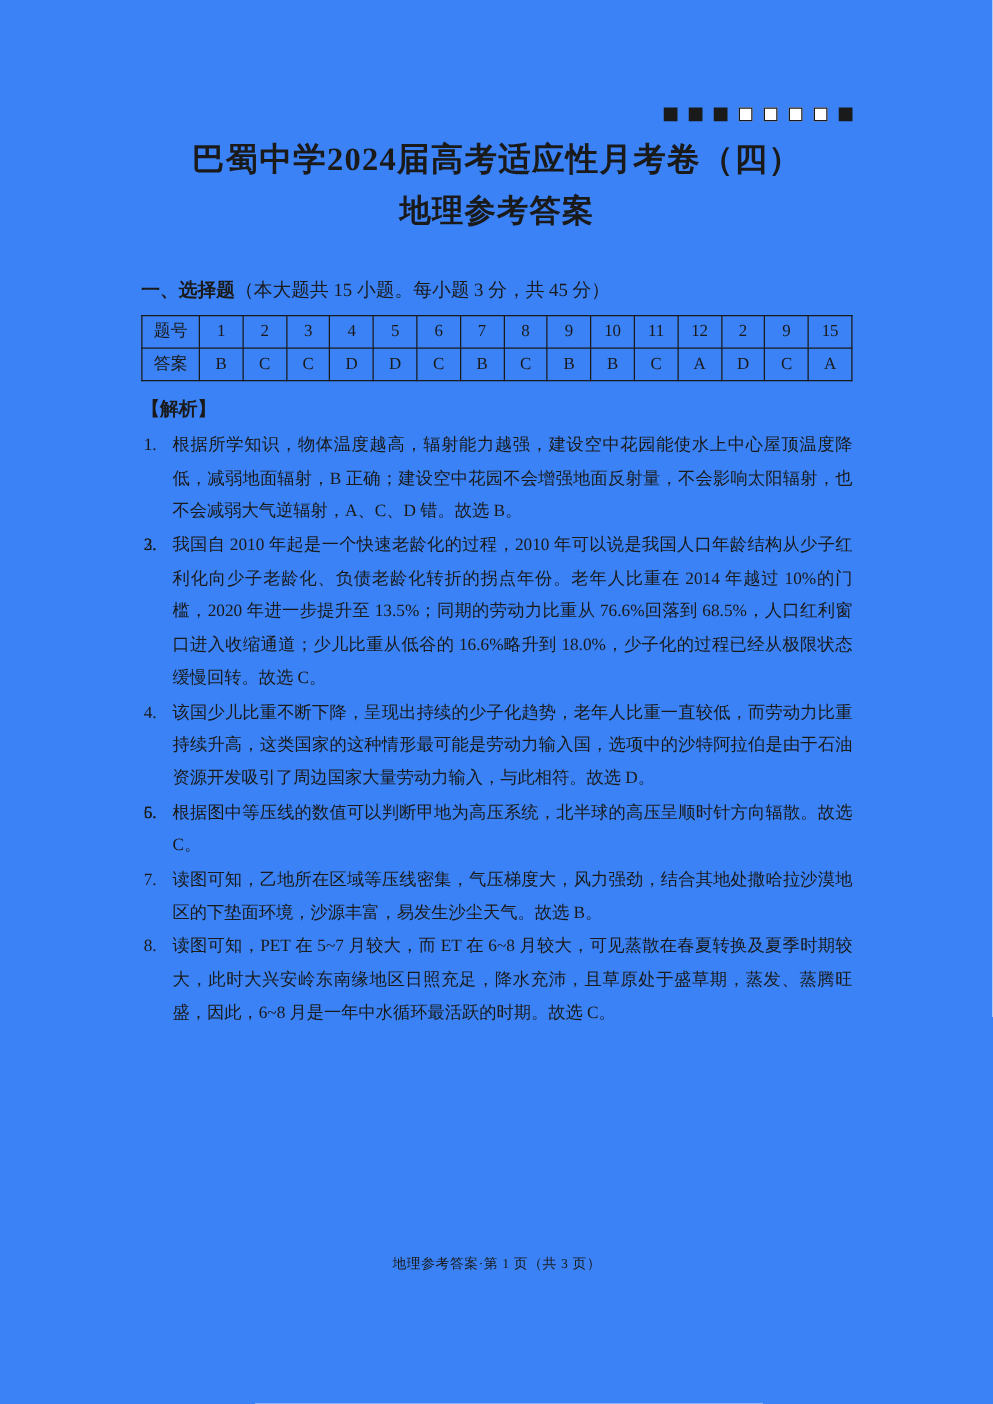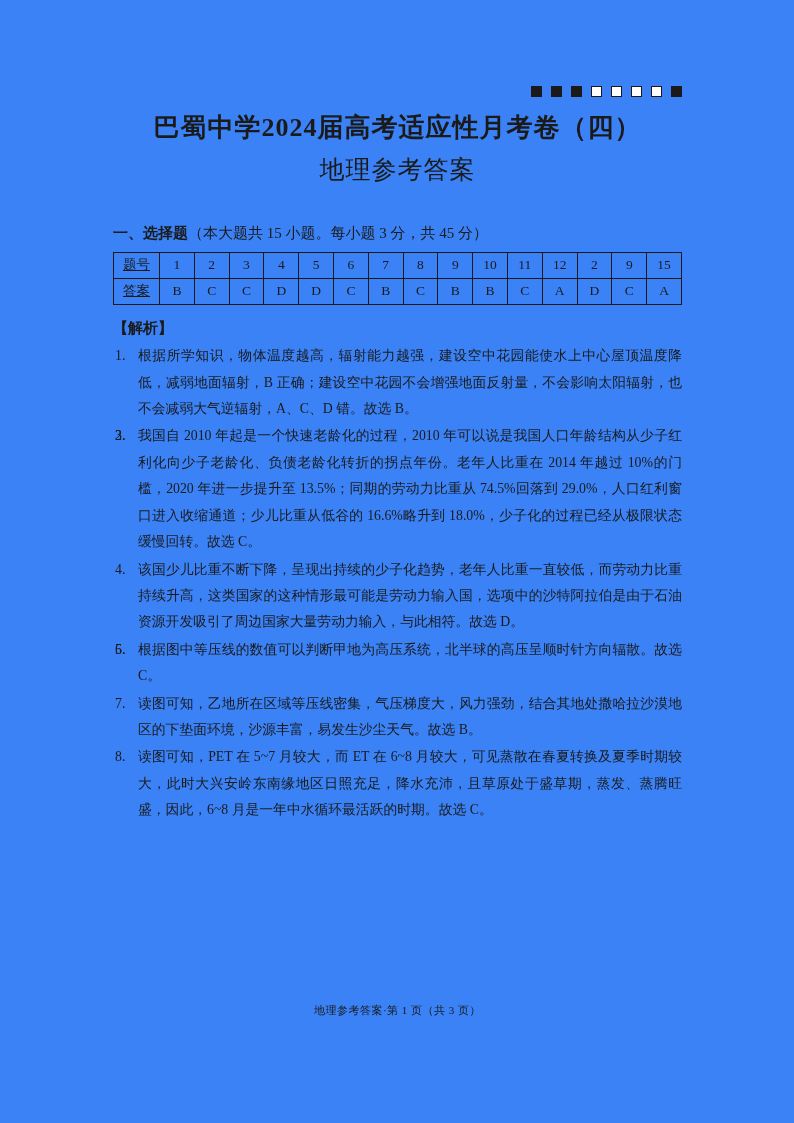--- a/index.html
+++ b/index.html
@@ -36,21 +36,21 @@
     text-align: center;
     font-size: 26px;
     font-weight: bold;
     line-height: 1.25;
     letter-spacing: 1px;
   }
   .subtitle {
     margin: 9px 0 16px 0;
     text-align: center;
     font-size: 25px;
-    font-weight: normal;
+    font-weight: bold;
     line-height: 1.25;
     letter-spacing: 1px;
   }
   .section-heading {
     margin-top: 38px;
     font-size: 15px;
     line-height: 1.4;
   }
   .section-heading .sec-title { font-weight: bold; }
 
@@ -61,21 +61,21 @@
     table-layout: fixed;
   }
   table.answer-table td {
     border: 1px solid #1a1a1a;
     height: 26px;
     text-align: center;
     vertical-align: middle;
     font-size: 13.5px;
     padding: 0 2px;
   }
-  table.answer-table td.rowhead { width: 46px; text-decoration: underline; }
+  table.answer-table td.rowhead { width: 46px; }
 
   .analysis-label {
     margin-top: 12px;
     font-size: 15px;
     font-weight: bold;
     line-height: 1.5;
   }
   .analysis-list { margin-top: 4px; }
   .analysis-item {
     position: relative;
@@ -164,21 +164,21 @@
             <td class="">A</td>
           </tr>
         </tbody>
     </table>
 
     <div class="analysis-label">【解析】</div>
 
     <div class="analysis-list" id="analysis-list">
         <div class="analysis-item"><span class="item-num">1.</span><span>根据所学知识，物体温度越高，辐射能力越强，建设空中花园能使水上中心屋顶温度降低，减弱地面辐射，B 正确；建设空中花园不会增强地面反射量，不会影响太阳辐射，也不会减弱大气逆辐射，A、C、D 错。故选 B。</span></div>
         <div class="analysis-item"><span class="item-num">2.</span></div>
-        <div class="analysis-item"><span class="item-num">3.</span><span>我国自 2010 年起是一个快速老龄化的过程，2010 年可以说是我国人口年龄结构从少子红利化向少子老龄化、负债老龄化转折的拐点年份。老年人比重在 2014 年越过 10%的门槛，2020 年进一步提升至 13.5%；同期的劳动力比重从 74.5%回落到 29.0%，人口红利窗口进入收缩通道；少儿比重从低谷的 16.6%略升到 18.0%，少子化的过程已经从极限状态缓慢回转。故选 C。</span></div>
+        <div class="analysis-item"><span class="item-num">3.</span><span>我国自 2010 年起是一个快速老龄化的过程，2010 年可以说是我国人口年龄结构从少子红利化向少子老龄化、负债老龄化转折的拐点年份。老年人比重在 2014 年越过 10%的门槛，2020 年进一步提升至 13.5%；同期的劳动力比重从 76.6%回落到 68.5%，人口红利窗口进入收缩通道；少儿比重从低谷的 16.6%略升到 18.0%，少子化的过程已经从极限状态缓慢回转。故选 C。</span></div>
         <div class="analysis-item"><span class="item-num">4.</span><span>该国少儿比重不断下降，呈现出持续的少子化趋势，老年人比重一直较低，而劳动力比重持续升高，这类国家的这种情形最可能是劳动力输入国，选项中的沙特阿拉伯是由于石油资源开发吸引了周边国家大量劳动力输入，与此相符。故选 D。</span></div>
         <div class="analysis-item"><span class="item-num">5.</span></div>
         <div class="analysis-item"><span class="item-num">6.</span><span>根据图中等压线的数值可以判断甲地为高压系统，北半球的高压呈顺时针方向辐散。故选 C。</span></div>
         <div class="analysis-item"><span class="item-num">7.</span><span>读图可知，乙地所在区域等压线密集，气压梯度大，风力强劲，结合其地处撒哈拉沙漠地区的下垫面环境，沙源丰富，易发生沙尘天气。故选 B。</span></div>
         <div class="analysis-item"><span class="item-num">8.</span><span>读图可知，PET 在 5~7 月较大，而 ET 在 6~8 月较大，可见蒸散在春夏转换及夏季时期较大，此时大兴安岭东南缘地区日照充足，降水充沛，且草原处于盛草期，蒸发、蒸腾旺盛，因此，6~8 月是一年中水循环最活跃的时期。故选 C。</span></div>
       </div>
   </div>
 
   <div class="footer">地理参考答案·第 1 页（共 3 页）</div>
 

